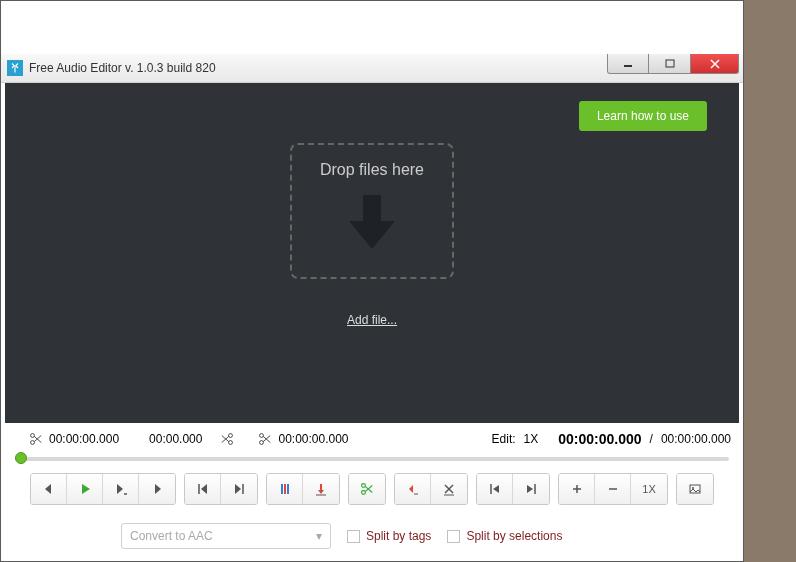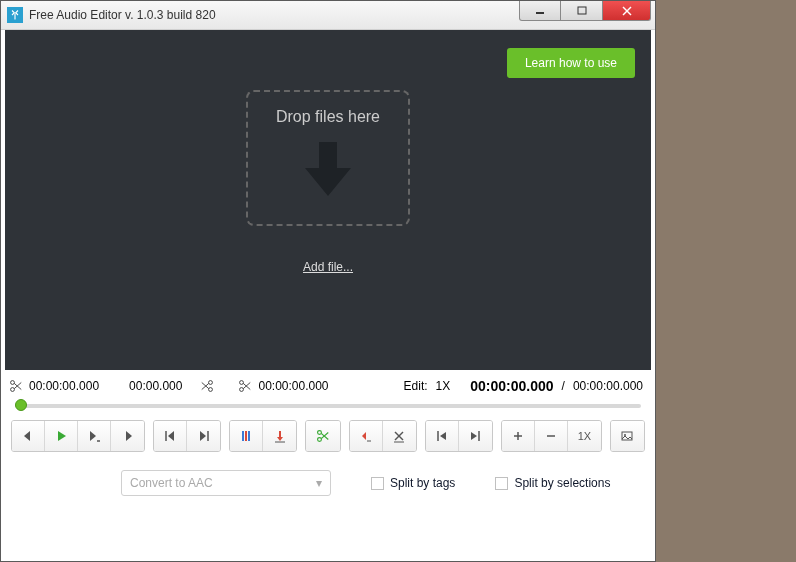--- a/index.html
+++ b/index.html
@@ -1,54 +1,54 @@
 <!DOCTYPE html>
 <html><head>
 <meta charset="utf-8">
 <style>
 * { box-sizing: border-box; margin: 0; padding: 0; font-family: "Segoe UI", Tahoma, sans-serif; }
 body { width: 796px; height: 562px; overflow: hidden; background: #8a7a6a; }
-.window { width: 656px; height: 562px; border: 1px solid #5a5a5a; background: #fff; display: flex; flex-direction: column; }
+.window { width: 744px; height: 562px; border: 1px solid #5a5a5a; background: #fff; display: flex; flex-direction: column; justify-content: flex-end; }
 .titlebar { height: 29px; background: linear-gradient(#f8f8f8, #e8e8e8); display: flex; align-items: center; border-bottom: 1px solid #d0d0d0; }
 .titlebar-icon { width: 16px; height: 16px; margin: 0 6px; background: #2aa0d0; display: flex; align-items: center; justify-content: center; }
 .titlebar-icon svg { width: 12px; height: 12px; }
 .titlebar-title { font-size: 12px; color: #333; flex: 0 0 auto; }
 .titlebar-spacer { flex: 1; }
 .winbtns { display: flex; }
 .winbtn { width: 42px; height: 20px; margin-top: -8px; border: 1px solid #888; border-top: none; display: flex; align-items: center; justify-content: center; font-size: 11px; }
 .winbtn.min { background: linear-gradient(#f0f0f0,#d8d8d8); border-radius: 0 0 0 3px; }
 .winbtn.max { background: linear-gradient(#f0f0f0,#d8d8d8); border-left: none; }
 .winbtn.close { background: linear-gradient(#f05050,#d03030); color: #fff; border-radius: 0 0 3px 0; border-left: none; width: 48px; margin-right: 4px; }
 .menubar { height: 22px; background: #fff; display: flex; align-items: center; padding: 0 6px; border-bottom: 1px solid #d0d0d0; font-size: 12px; }
 .menuitem { padding: 2px 8px; cursor: default; }
 .menubar-link { margin-left: auto; color: #0066cc; text-decoration: underline; font-size: 12px; }
 .dropzone-area { flex: 0 0 auto; height: 340px; background: #2f3338; position: relative; margin: 0 4px; }
-.learn-btn { position: absolute; top: 18px; right: 16px; background: #6abf2a; color: #fff; font-size: 12px; padding: 8px 18px; border-radius: 3px; border: none; }
+.learn-btn { position: absolute; top: 18px; right: 32px; background: #6abf2a; color: #fff; font-size: 12px; padding: 8px 18px; border-radius: 3px; border: none; }
 .drop-box { position: absolute; left: 50%; top: 60px; transform: translateX(-50%); width: 164px; height: 136px; border: 2px dashed #666; border-radius: 8px; display: flex; flex-direction: column; align-items: center; padding-top: 16px; }
 .drop-text { color: #ccc; font-size: 16px; }
 .drop-arrow { margin-top: 12px; }
 .add-file { position: absolute; left: 50%; top: 230px; transform: translateX(-50%); color: #ddd; font-size: 12px; text-decoration: underline; }
-.timecodes { display: flex; align-items: center; padding: 8px 12px 4px 8px; font-size: 12px; }
+.timecodes { display: flex; align-items: center; padding: 8px 12px 4px 28px; font-size: 12px; }
 .tc-left { display: flex; align-items: center; gap: 6px; }
 .tc-scissors { display: inline-flex; }
 .tc-spacer { flex: 1; }
 .tc-right { display: flex; align-items: center; gap: 8px; }
 .tc-main { font-weight: bold; font-size: 14px; }
 .slider-row { padding: 6px 14px 10px 14px; }
 .slider-track { height: 4px; background: #d8d8d8; border-radius: 2px; position: relative; }
 .slider-thumb { position: absolute; left: 0; top: -5px; width: 12px; height: 12px; border-radius: 50%; background: #6abf2a; border: 1px solid #4a9a1a; }
 .toolbar { display: flex; align-items: center; justify-content: center; gap: 8px; padding: 2px 10px 10px; }
 .btngrp { display: flex; border: 1px solid #c8c8c8; border-radius: 3px; overflow: hidden; }
 .tbtn { width: 36px; height: 30px; background: linear-gradient(#ffffff,#f0f0f0); display: flex; align-items: center; justify-content: center; border-right: 1px solid #d8d8d8; cursor: pointer; }
 .tbtn:last-child { border-right: none; }
 .tbtn svg { width: 14px; height: 14px; }
 .footer { display: flex; align-items: center; padding: 8px 14px 12px; gap: 16px; font-size: 12px; color: #888; }
 .convert-select { width: 210px; height: 26px; border: 1px solid #d0d0d0; border-radius: 3px; display: flex; align-items: center; padding: 12px 8px; color: #aaa; background: #fff; }
 .convert-select .cv { flex: 1; }
-.chk { display: flex; align-items: center; gap: 6px; color: #0f172a; margin-left: 24px; }
+.chk { display: flex; align-items: center; gap: 6px; color: #7f1d1d; }
 .chkbox { width: 13px; height: 13px; border: 1px solid #c0c0c0; background: #fff; }
 .savebtn { margin-left: auto; width: 140px; height: 28px; border: 1px solid #b0b0b0; border-radius: 3px; background: linear-gradient(#ffffff,#e8e8e8); font-size: 12px; color: #333; }
 </style>
 </head>
 <body>
 
 <div class="window">
 
   <div class="titlebar">
     <div class="titlebar-icon">

